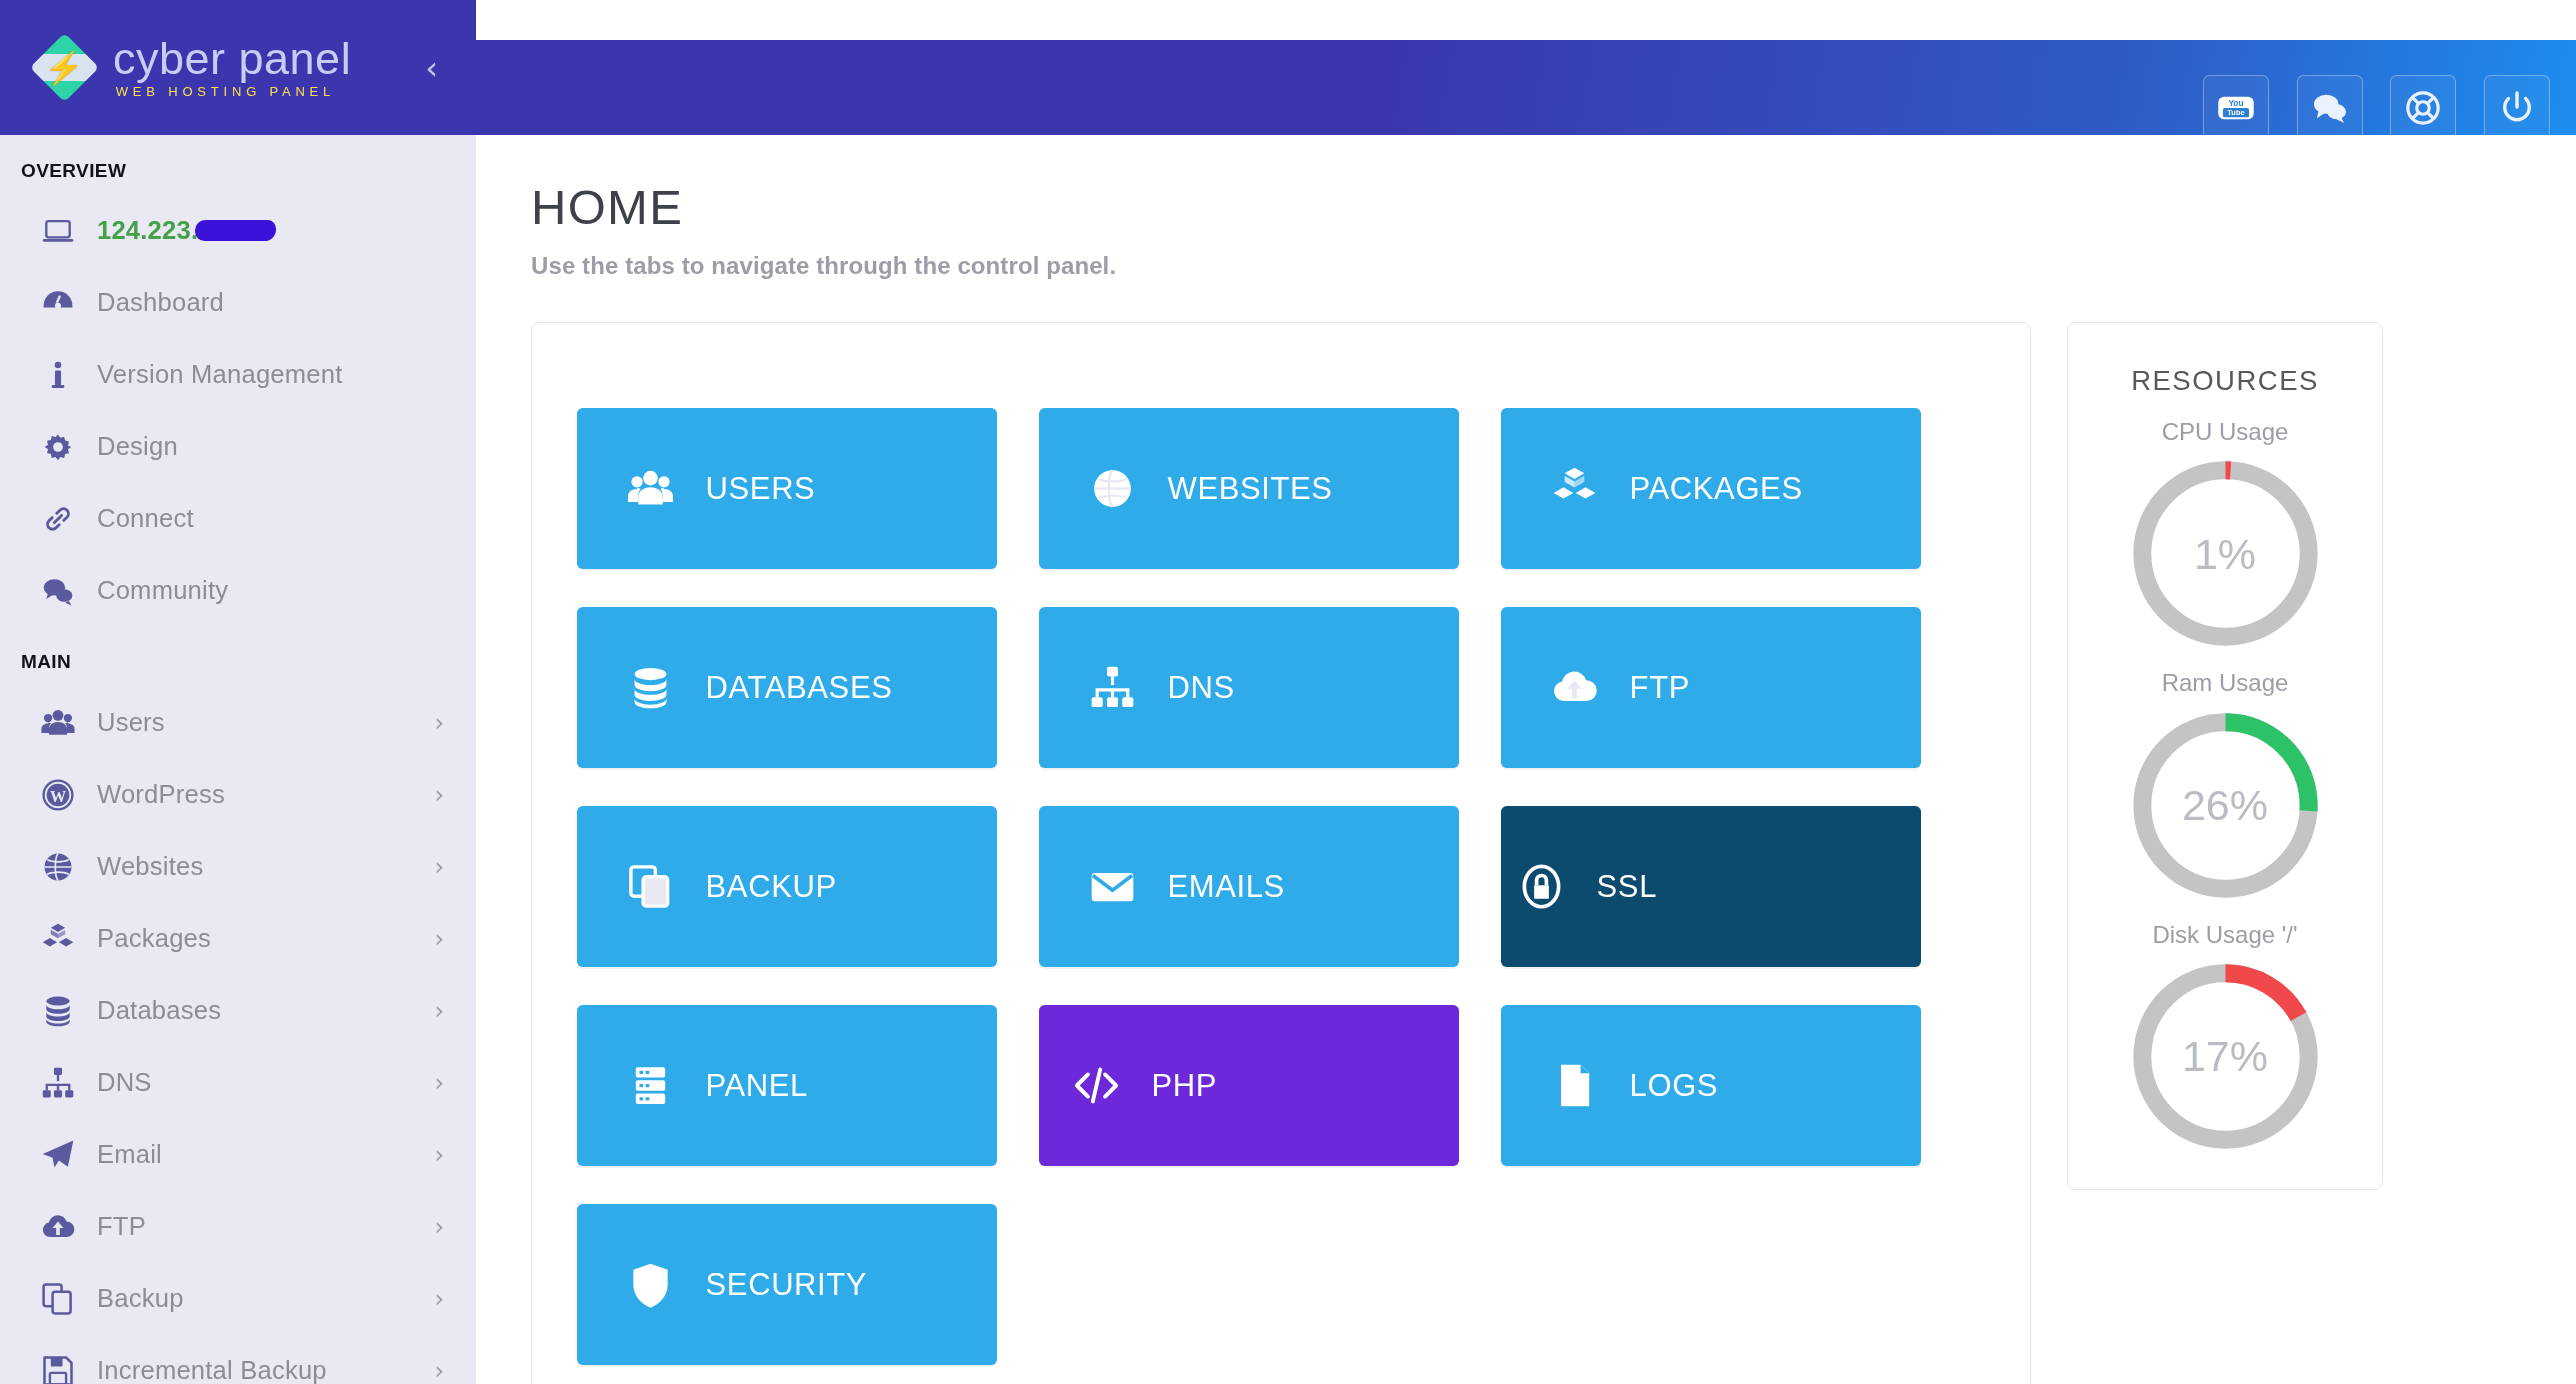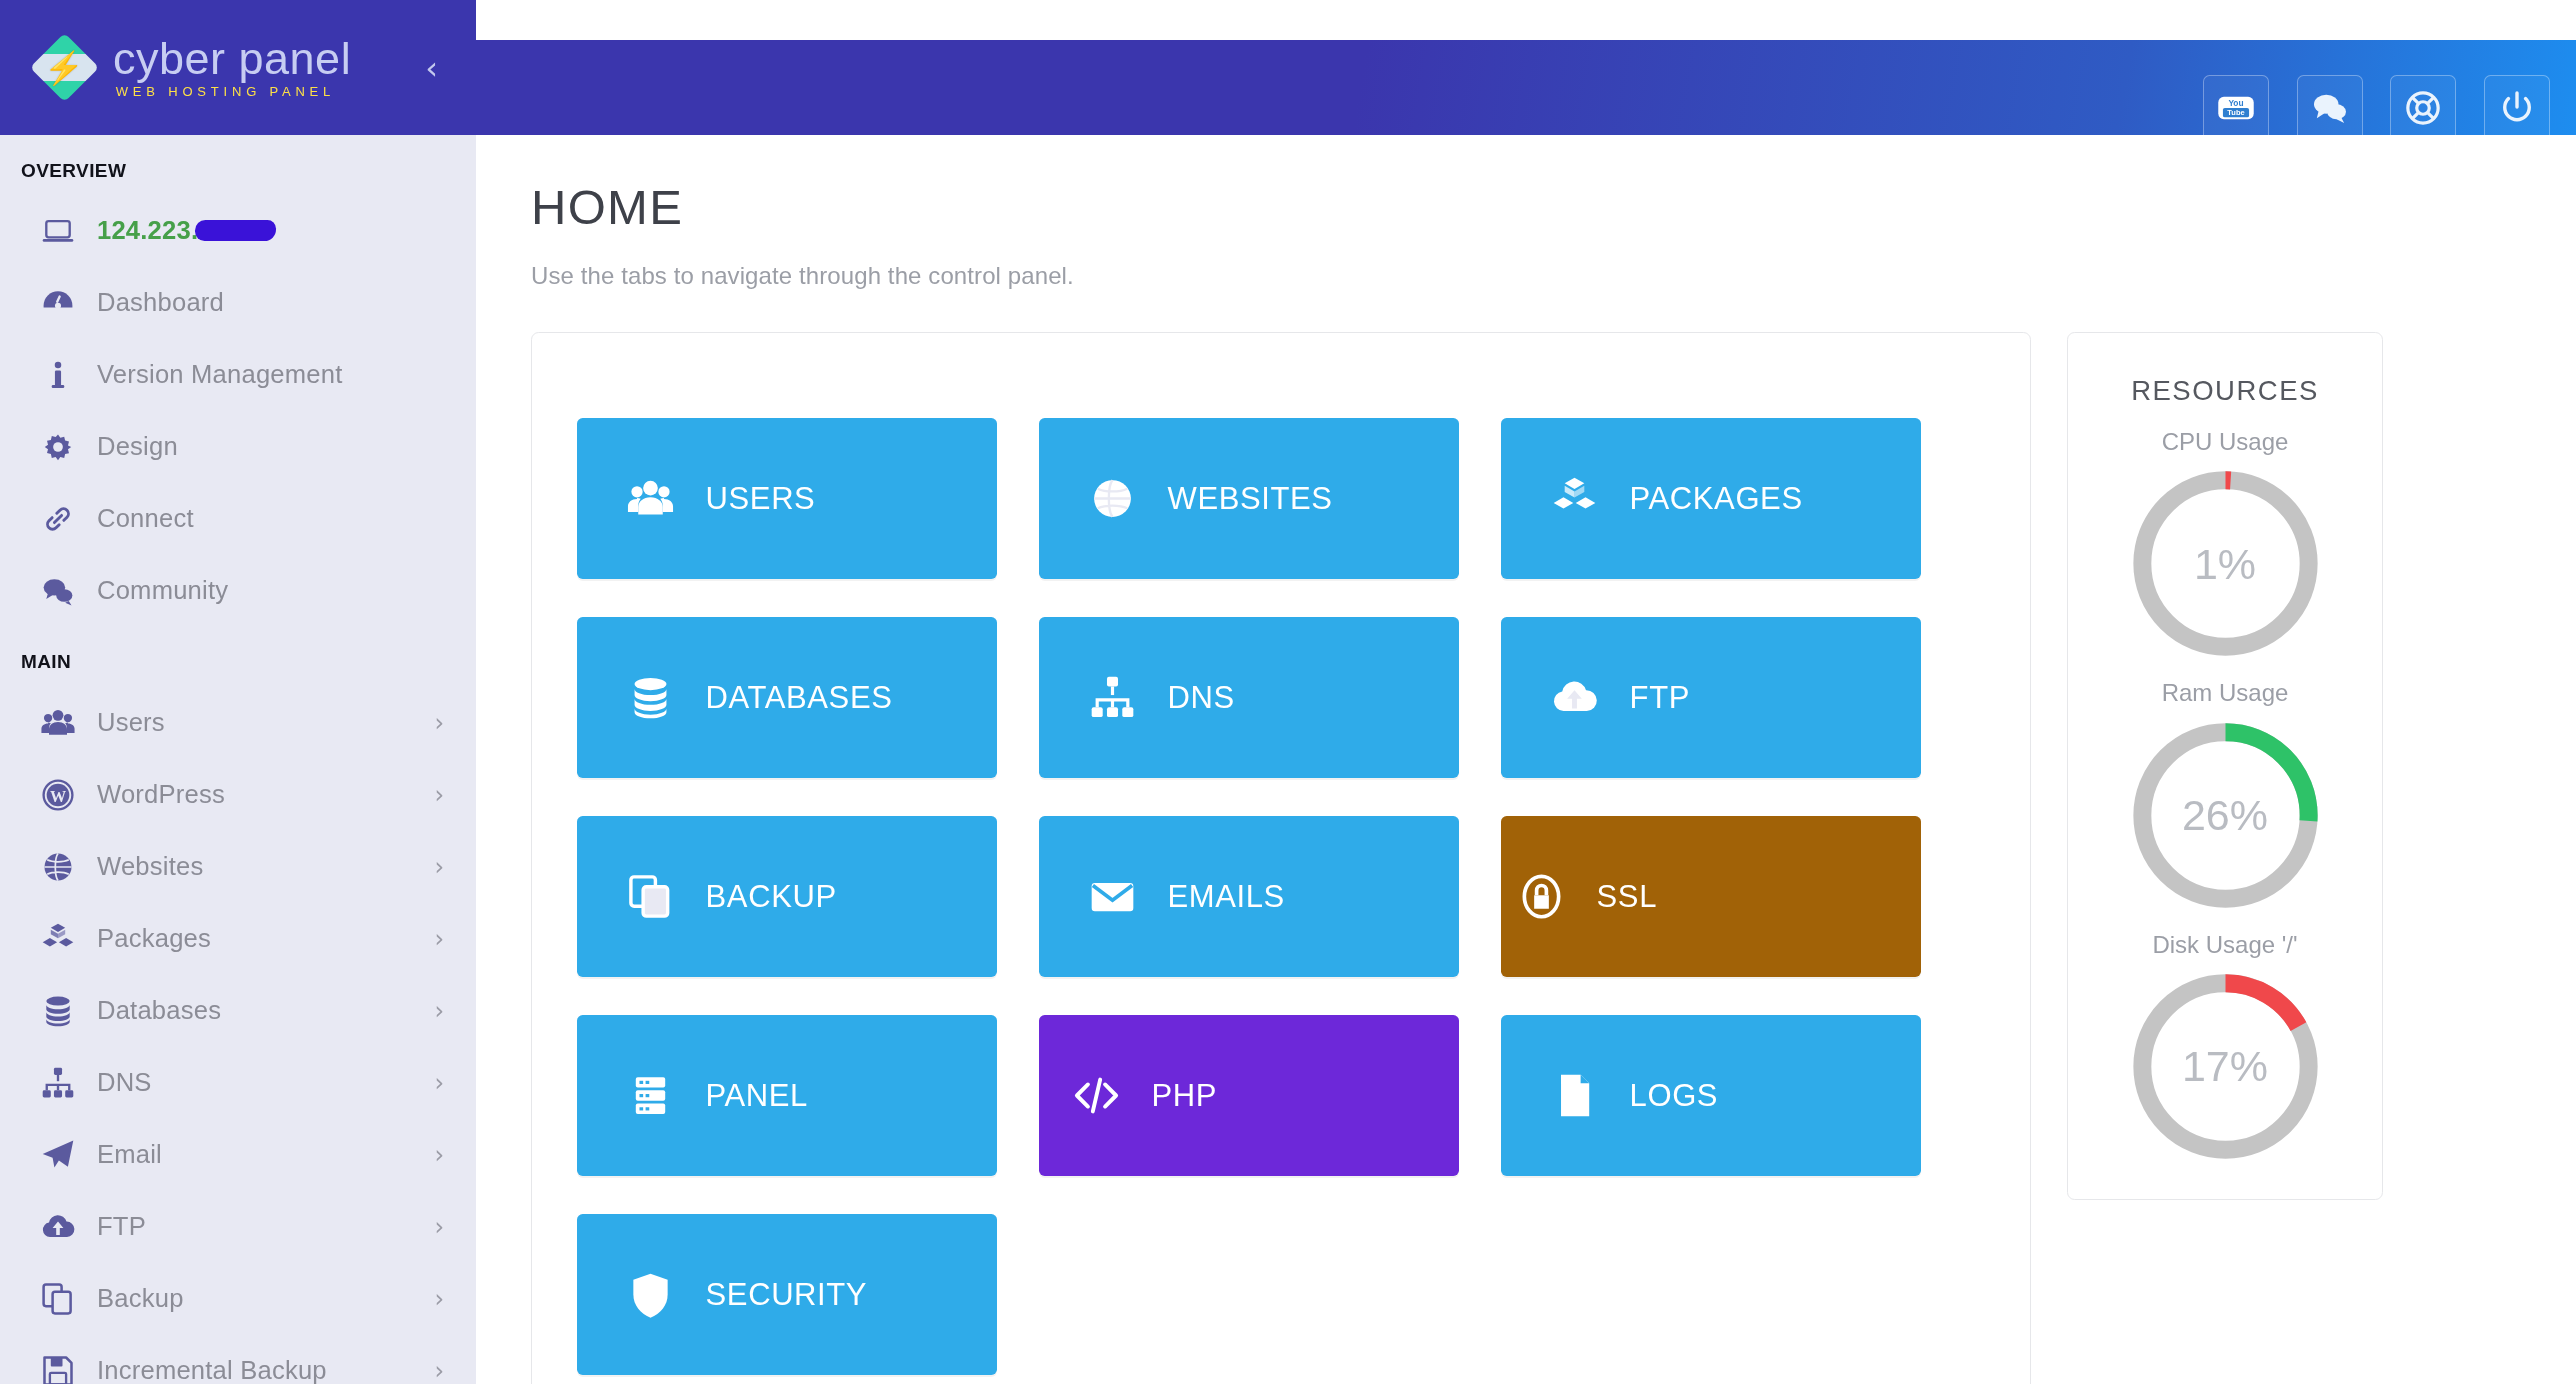--- a/index.html
+++ b/index.html
@@ -96,22 +96,22 @@
   
   #content {
     position:absolute; left:476px; top:135px; width:2100px; height:1249px;
     background:#ffffff; padding:44px 0 0 0; overflow:hidden;
   }
   #page-title {
     font-size:49px; color:#3e4149; font-weight:400;
     letter-spacing:1.3px; padding-left:55px;
   }
   #page-sub {
-    font-size:24px; color:#9b9ea6; font-weight:400;
-    padding-left:55px; margin-top:27px; letter-spacing:0.1px;
+    font-size:24px; color:#9b9ea6; font-weight:700;
+    padding-left:55px; margin-top:17px; letter-spacing:0.1px;
   }
 
   #panels { display:flex; padding:42px 55px 0 55px; gap:36px; align-items:flex-start; }
 
   .card {
     background:#fff; border:0.9px solid #e6e7ea; border-radius:7.6px;
   }
   #functions-card { width:1500px; padding:42px 45px 57px 45px; }
   #resources-card { width:316px; padding:42px 19px 38px 19px; }
 
@@ -481,21 +481,21 @@
             </div>
             <div class="tile" style="background: rgb(47, 171, 233);">
               <span class="tile-icon">
                 <svg width="49" height="49" viewBox="0 0 40 40" fill="#ffffff">
                   <rect x="3" y="9" width="34" height="23" rx="2.6"></rect>
                   <path d="M4 11l16 12 16-12" fill="none" stroke="#2fabe9" stroke-width="3"></path>
                 </svg>
               </span>
               <span class="tile-label">EMAILS</span>
             </div>
-            <div class="tile" style="background: #a16207; padding-left: 16px;">
+            <div class="tile" style="background: #0c4a6e; padding-left: 16px;">
               <span class="tile-icon">
                 <svg width="49" height="49" viewBox="0 0 40 40" fill="#ffffff">
                   <ellipse cx="20" cy="20" rx="14" ry="16.5" fill="none" stroke="#ffffff" stroke-width="3"></ellipse>
                   <path d="M14 19h12v11H14z"></path>
                   <path d="M16 19v-4a4 4 0 0 1 8 0v4" fill="none" stroke="#ffffff" stroke-width="3"></path>
                 </svg>
               </span>
               <span class="tile-label">SSL</span>
             </div>
             <div class="tile" style="background: rgb(47, 171, 233);">

